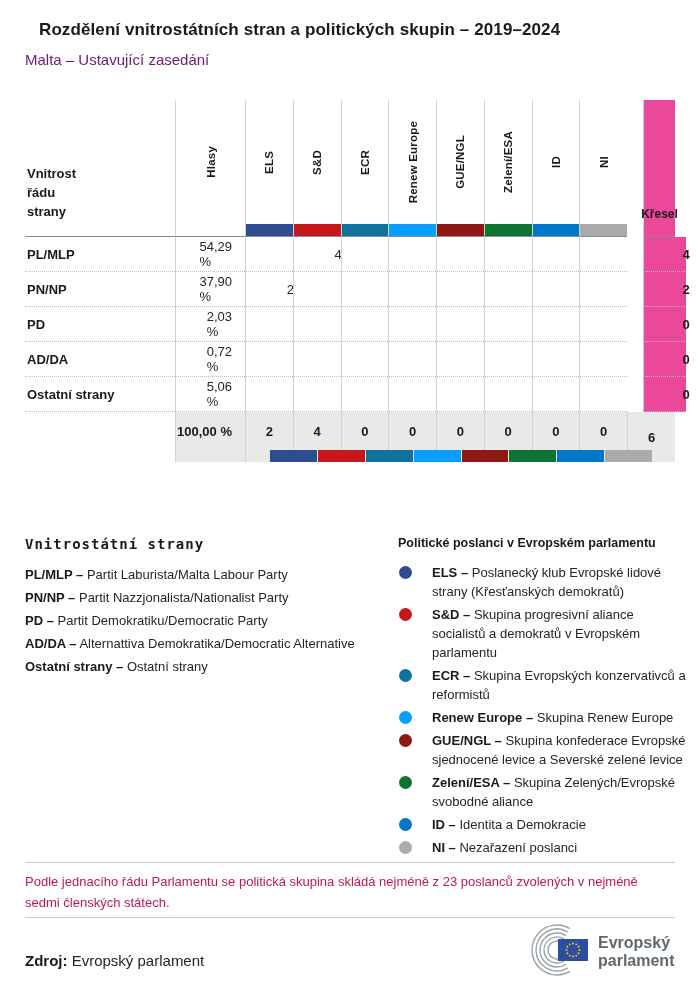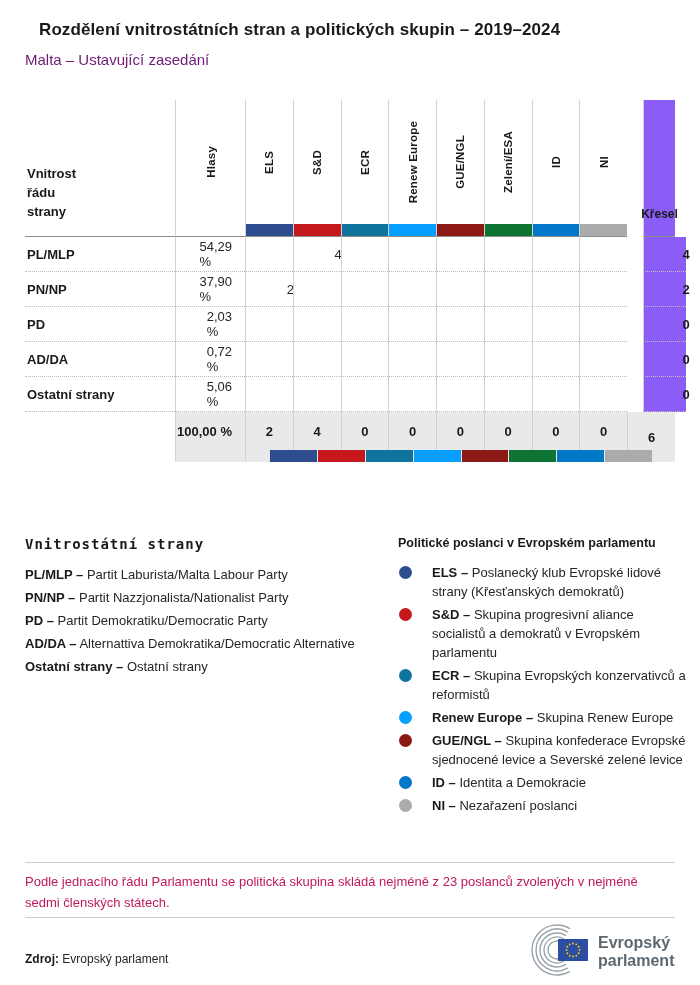--- a/index.html
+++ b/index.html
@@ -15,21 +15,21 @@
   .ptable {
     position:absolute; left:25px; top:100px; width:650px;
     display:grid;
     grid-template-columns:150px 70px repeat(8, 47.75px) 48px;
     grid-template-rows:137px repeat(5, 35px) 50px;
   }
   .c { position:relative; font-size:13px; color:#262626; }
   .bl { border-left:1px solid #d2d2d2; }
   .hcell { border-bottom:1px solid #8c8c8c; }
   .rcell { border-bottom:1px dotted #bdbdbd;padding-left:42px; }
-  .seatsbg { background:#8b5cf6;margin-left:16px; }
+  .seatsbg { background:#ec4899;margin-left:16px; }
   .totalbg { background:#e9e9e9; }
 
   .hparty { display:flex; flex-direction:column; justify-content:flex-end; padding:0 4px 15px 2px; font-weight:bold; line-height:19px; color:#1a1a1a; }
   .hgroup { display:flex; flex-direction:column; }
   .vwrap { flex:1; display:flex; align-items:center; justify-content:center; overflow:hidden; }
   .vert { writing-mode:vertical-rl; transform:rotate(180deg); font-weight:bold; font-size:11.5px; color:#1a1a1a; white-space:nowrap; letter-spacing:0.2px; }
   .hbar { height:12px; width:100%; flex:none; }
   .hseats { display:flex; flex-direction:column; justify-content:flex-end; align-items:center; padding-bottom:15px; font-weight:bold; font-size:12px; color:#1a1a1a; }
 
   .party { display:flex; align-items:center; font-weight:bold; color:#1a1a1a; padding-left:2px; }
@@ -51,21 +51,21 @@
   .lg-item { display:flex; align-items:flex-start; margin-bottom:4px; }
   .dot { width:13px; height:13px; border-radius:50%; flex:none; margin:3px 20px 0 1px; }
   .lg-text { font-size:13px; line-height:19px; color:#262626; }
   .lg-text b { color:#1a1a1a; }
 
   
   .rule { position:absolute; left:25px; width:650px; height:1px; background:#cccccc; }
   .rule1 { top:862px; }
   .rule2 { top:917px; }
   .footnote { position:absolute; left:25px; top:871px; width:640px; font-size:13px; line-height:21px; color:#be185d; }
-  .source { position:absolute; left:25px; top:952px; font-size:12px; color:#262626; }
+  .source { position:absolute; left:25px; top:952px; font-size:15px; color:#262626; }
   .source b { color:#1a1a1a; }
   .ep-logo { position:absolute; left:524px; top:922px; }
 </style>
 </head>
 <body>
 
 <div class="page-title">Rozdělení vnitrostátních stran a politických skupin – 2019–2024</div>
 <div class="page-subtitle">Malta – Ustavující zasedání</div>
 
 <div class="ptable">
@@ -250,20 +250,24 @@
     <span class="dot" style="background: rgb(16, 115, 158);"></span>
     <span class="lg-text"><b>ECR –</b> <span>Skupina Evropských konzervativců a reformistů</span></span>
   </div>
   <div class="lg-item">
     <span class="dot" style="background: rgb(6, 158, 255);"></span>
     <span class="lg-text"><b>Renew Europe –</b> <span>Skupina Renew Europe</span></span>
   </div>
   <div class="lg-item">
     <span class="dot" style="background: rgb(140, 25, 19);"></span>
     <span class="lg-text"><b>GUE/NGL –</b> <span>Skupina konfederace Evropské sjednocené levice a Severské zelené levice</span></span>
+  </div>
+  <div class="lg-item">
+    <span class="dot" style="background: rgb(13, 116, 51);"></span>
+    <span class="lg-text"><b>Zelení/ESA –</b> <span>Skupina Zelených/Evropské svobodné aliance</span></span>
   </div>
   <div class="lg-item">
     <span class="dot" style="background: rgb(0, 119, 200);"></span>
     <span class="lg-text"><b>ID –</b> <span>Identita a Demokracie</span></span>
   </div>
   <div class="lg-item">
     <span class="dot" style="background: rgb(171, 171, 171);"></span>
     <span class="lg-text"><b>NI –</b> <span>Nezařazení poslanci</span></span>
   </div>
 </div>

